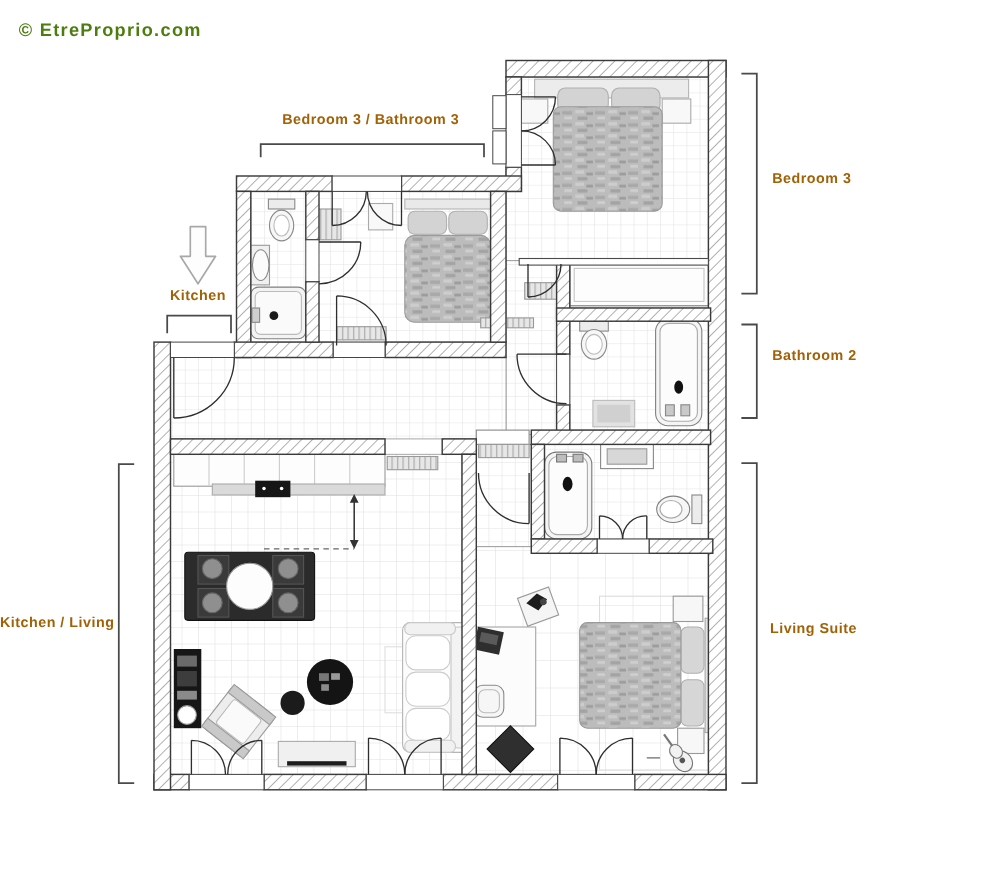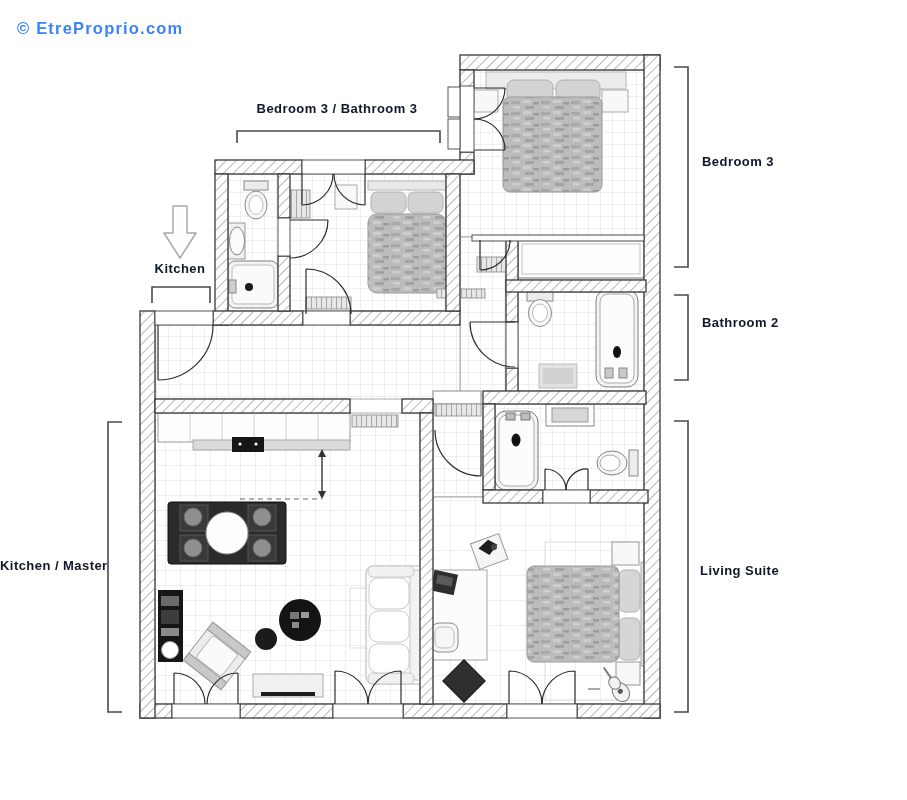--- a/index.html
+++ b/index.html
@@ -1,24 +1,24 @@
 <!DOCTYPE html>
 <html><head>
 <meta charset="utf-8">
 <style>
   html,body{margin:0;padding:0;background:#ffffff;}
   .stage{position:relative;width:907px;height:800px;background:#ffffff;overflow:hidden;
          font-family:"Liberation Sans",sans-serif;}
   .stage svg{position:absolute;left:0;top:0;}
   .label{position:absolute;font-weight:700;font-size:13px;letter-spacing:.45px;
-         color:#0f172a;white-space:nowrap;}
+         color:#a16207;white-space:nowrap;}
   .label.center{text-align:center;}
   .label.right{text-align:right;}
   .watermark{position:absolute;left:17px;top:19px;font-size:16.5px;font-weight:700;
-             letter-spacing:1.2px;color:#3b82f6;}
+             letter-spacing:1.2px;color:#4d7c0f;}
 </style>
 </head>
 <body>
 
 <div class="stage">
 
 <svg width="907" height="800" viewBox="0 0 907 800">
 <defs>
   <pattern id="hatch" width="7" height="7" patternUnits="userSpaceOnUse" patternTransform="rotate(45)">
     <rect width="7" height="7" fill="#ffffff"></rect>
@@ -291,16 +291,16 @@
   <path d="M152,303 V287 H210 V303"></path>
 </g>
 <polygon points="173,206 187,206 187,233 196,233 180,258 164,233 173,233" fill="#fdfdfd" stroke="#a8a8a8" stroke-width="1.5" stroke-linejoin="round"></polygon>
 </svg>
 
 <div class="watermark">© EtreProprio.com</div>
 <div class="label center" style="left:197px;top:101px;width:280px;">Bedroom 3 / Bathroom 3</div>
 <div class="label" style="left:702px;top:154px;">Bedroom 3</div>
 <div class="label" style="left:702px;top:315px;">Bathroom 2</div>
 <div class="label center" style="left:140px;top:261px;width:80px;">Kitchen</div>
-<div class="label right" style="left:0px;top:558px;width:95px;">Kitchen / Master</div>
+<div class="label right" style="left:0px;top:558px;width:95px;">Kitchen / Living</div>
 <div class="label" style="left:700px;top:563px;">Living Suite</div>
 
 </div>
 
 </body></html>

